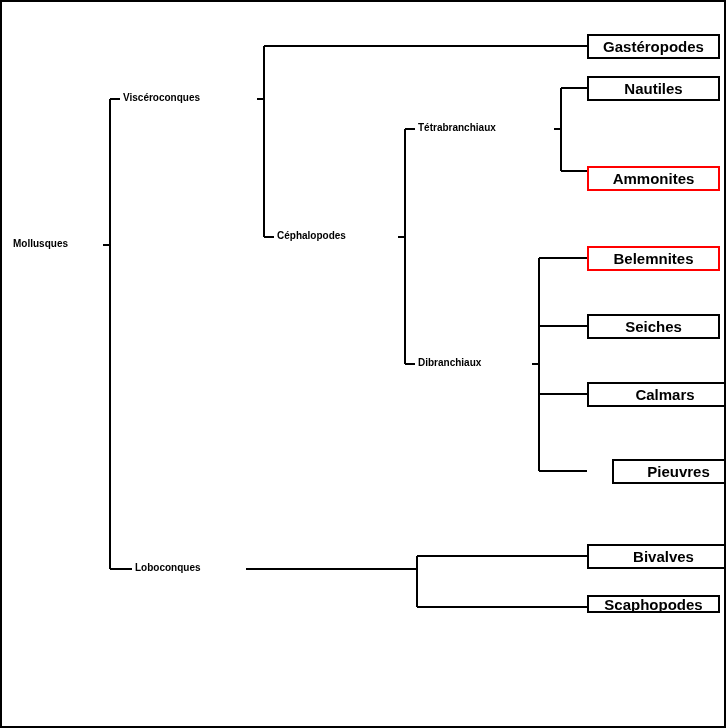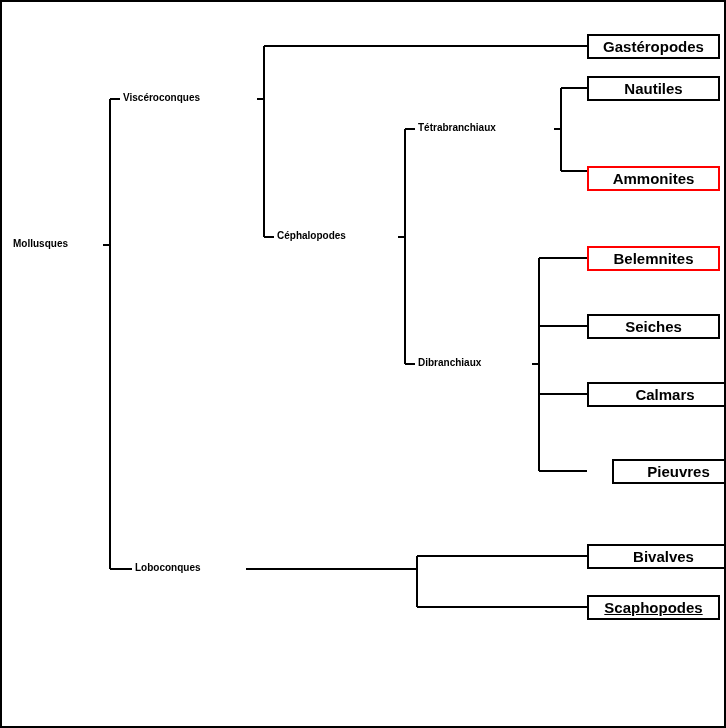--- a/index.html
+++ b/index.html
@@ -111,18 +111,18 @@
       </div>
       <div class="leaf-box" style="left: 585px; top: 380px; width: 156px; height: 25px; text-align: right;">
         <span class="leaf-text">Calmars</span>
       </div>
       <div class="leaf-box" style="left: 585px; top: 457px; width: 133px; height: 25px; margin-left: 25px;">
         <span class="leaf-text">Pieuvres</span>
       </div>
       <div class="leaf-box" style="left: 585px; top: 542px; width: 153px; height: 25px;">
         <span class="leaf-text">Bivalves</span>
       </div>
-      <div class="leaf-box" style="left: 585px; top: 593px; width: 133px; height: 25px; text-decoration: underline;">
+      <div class="leaf-box" style="left: 585px; top: 593px; width: 133px; height: 18px;">
         <span class="leaf-text">Scaphopodes</span>
       </div>
     </div>
 
 </div>
 
 </body></html>

